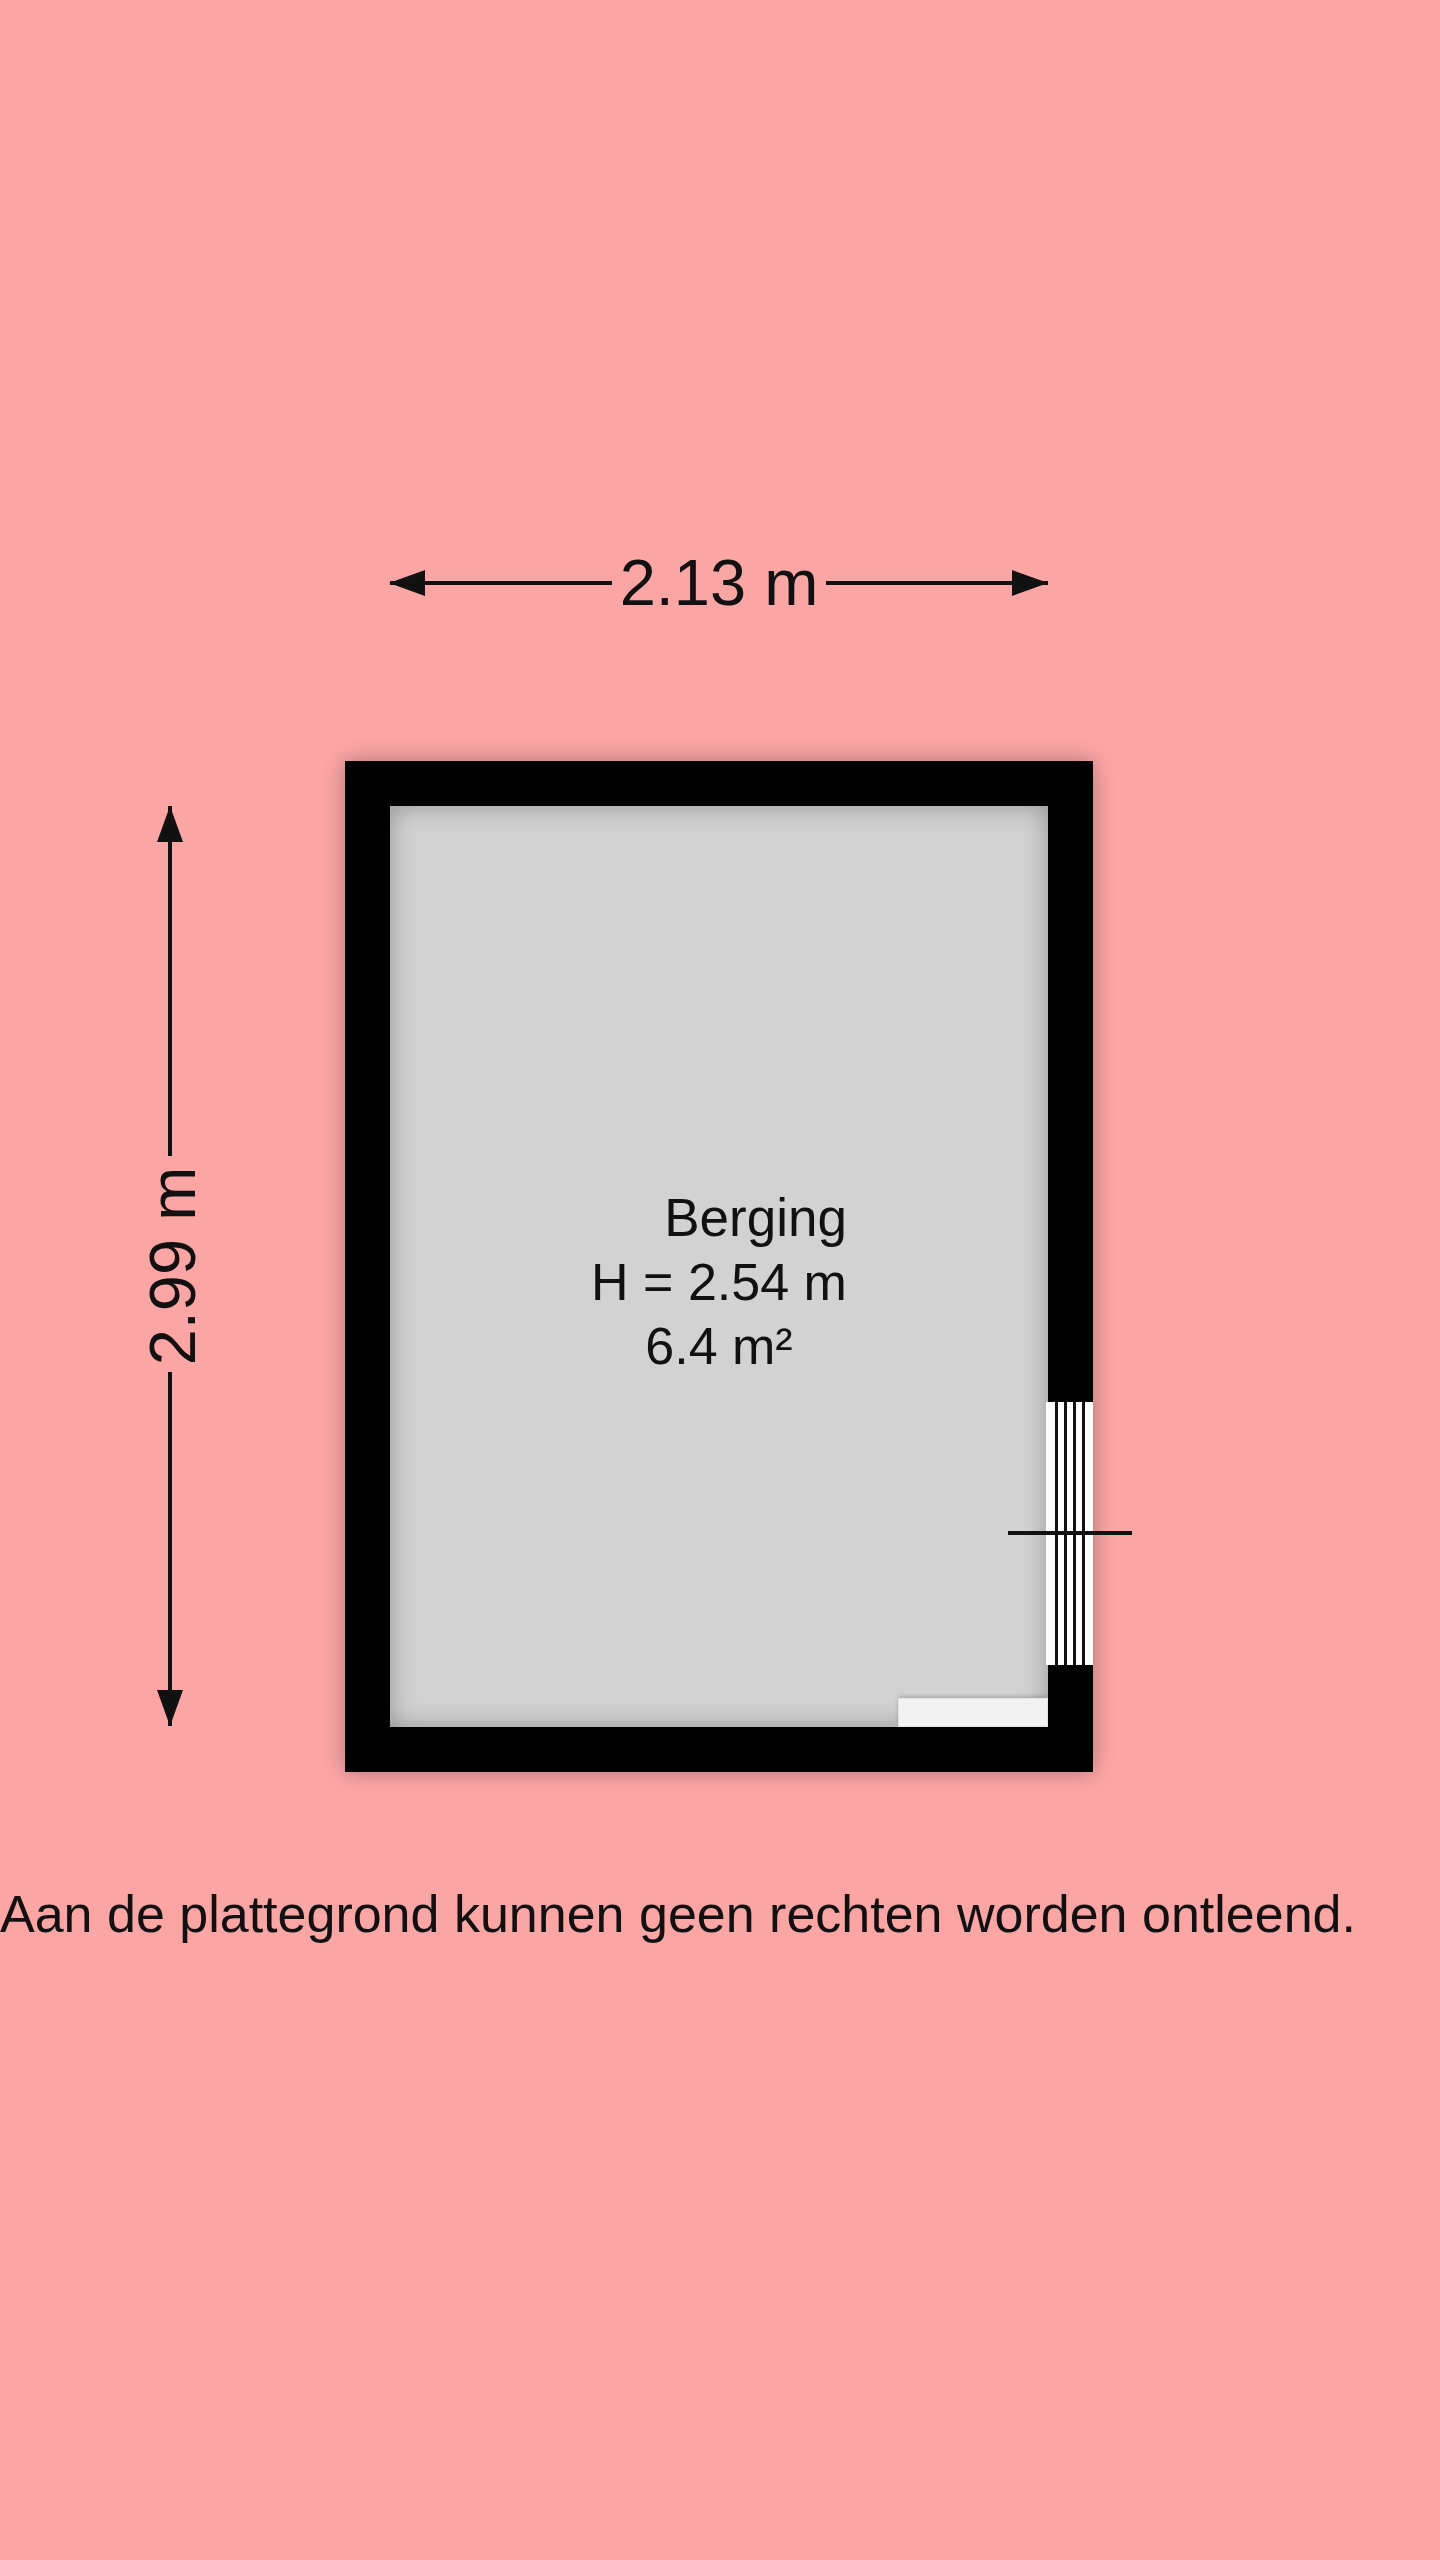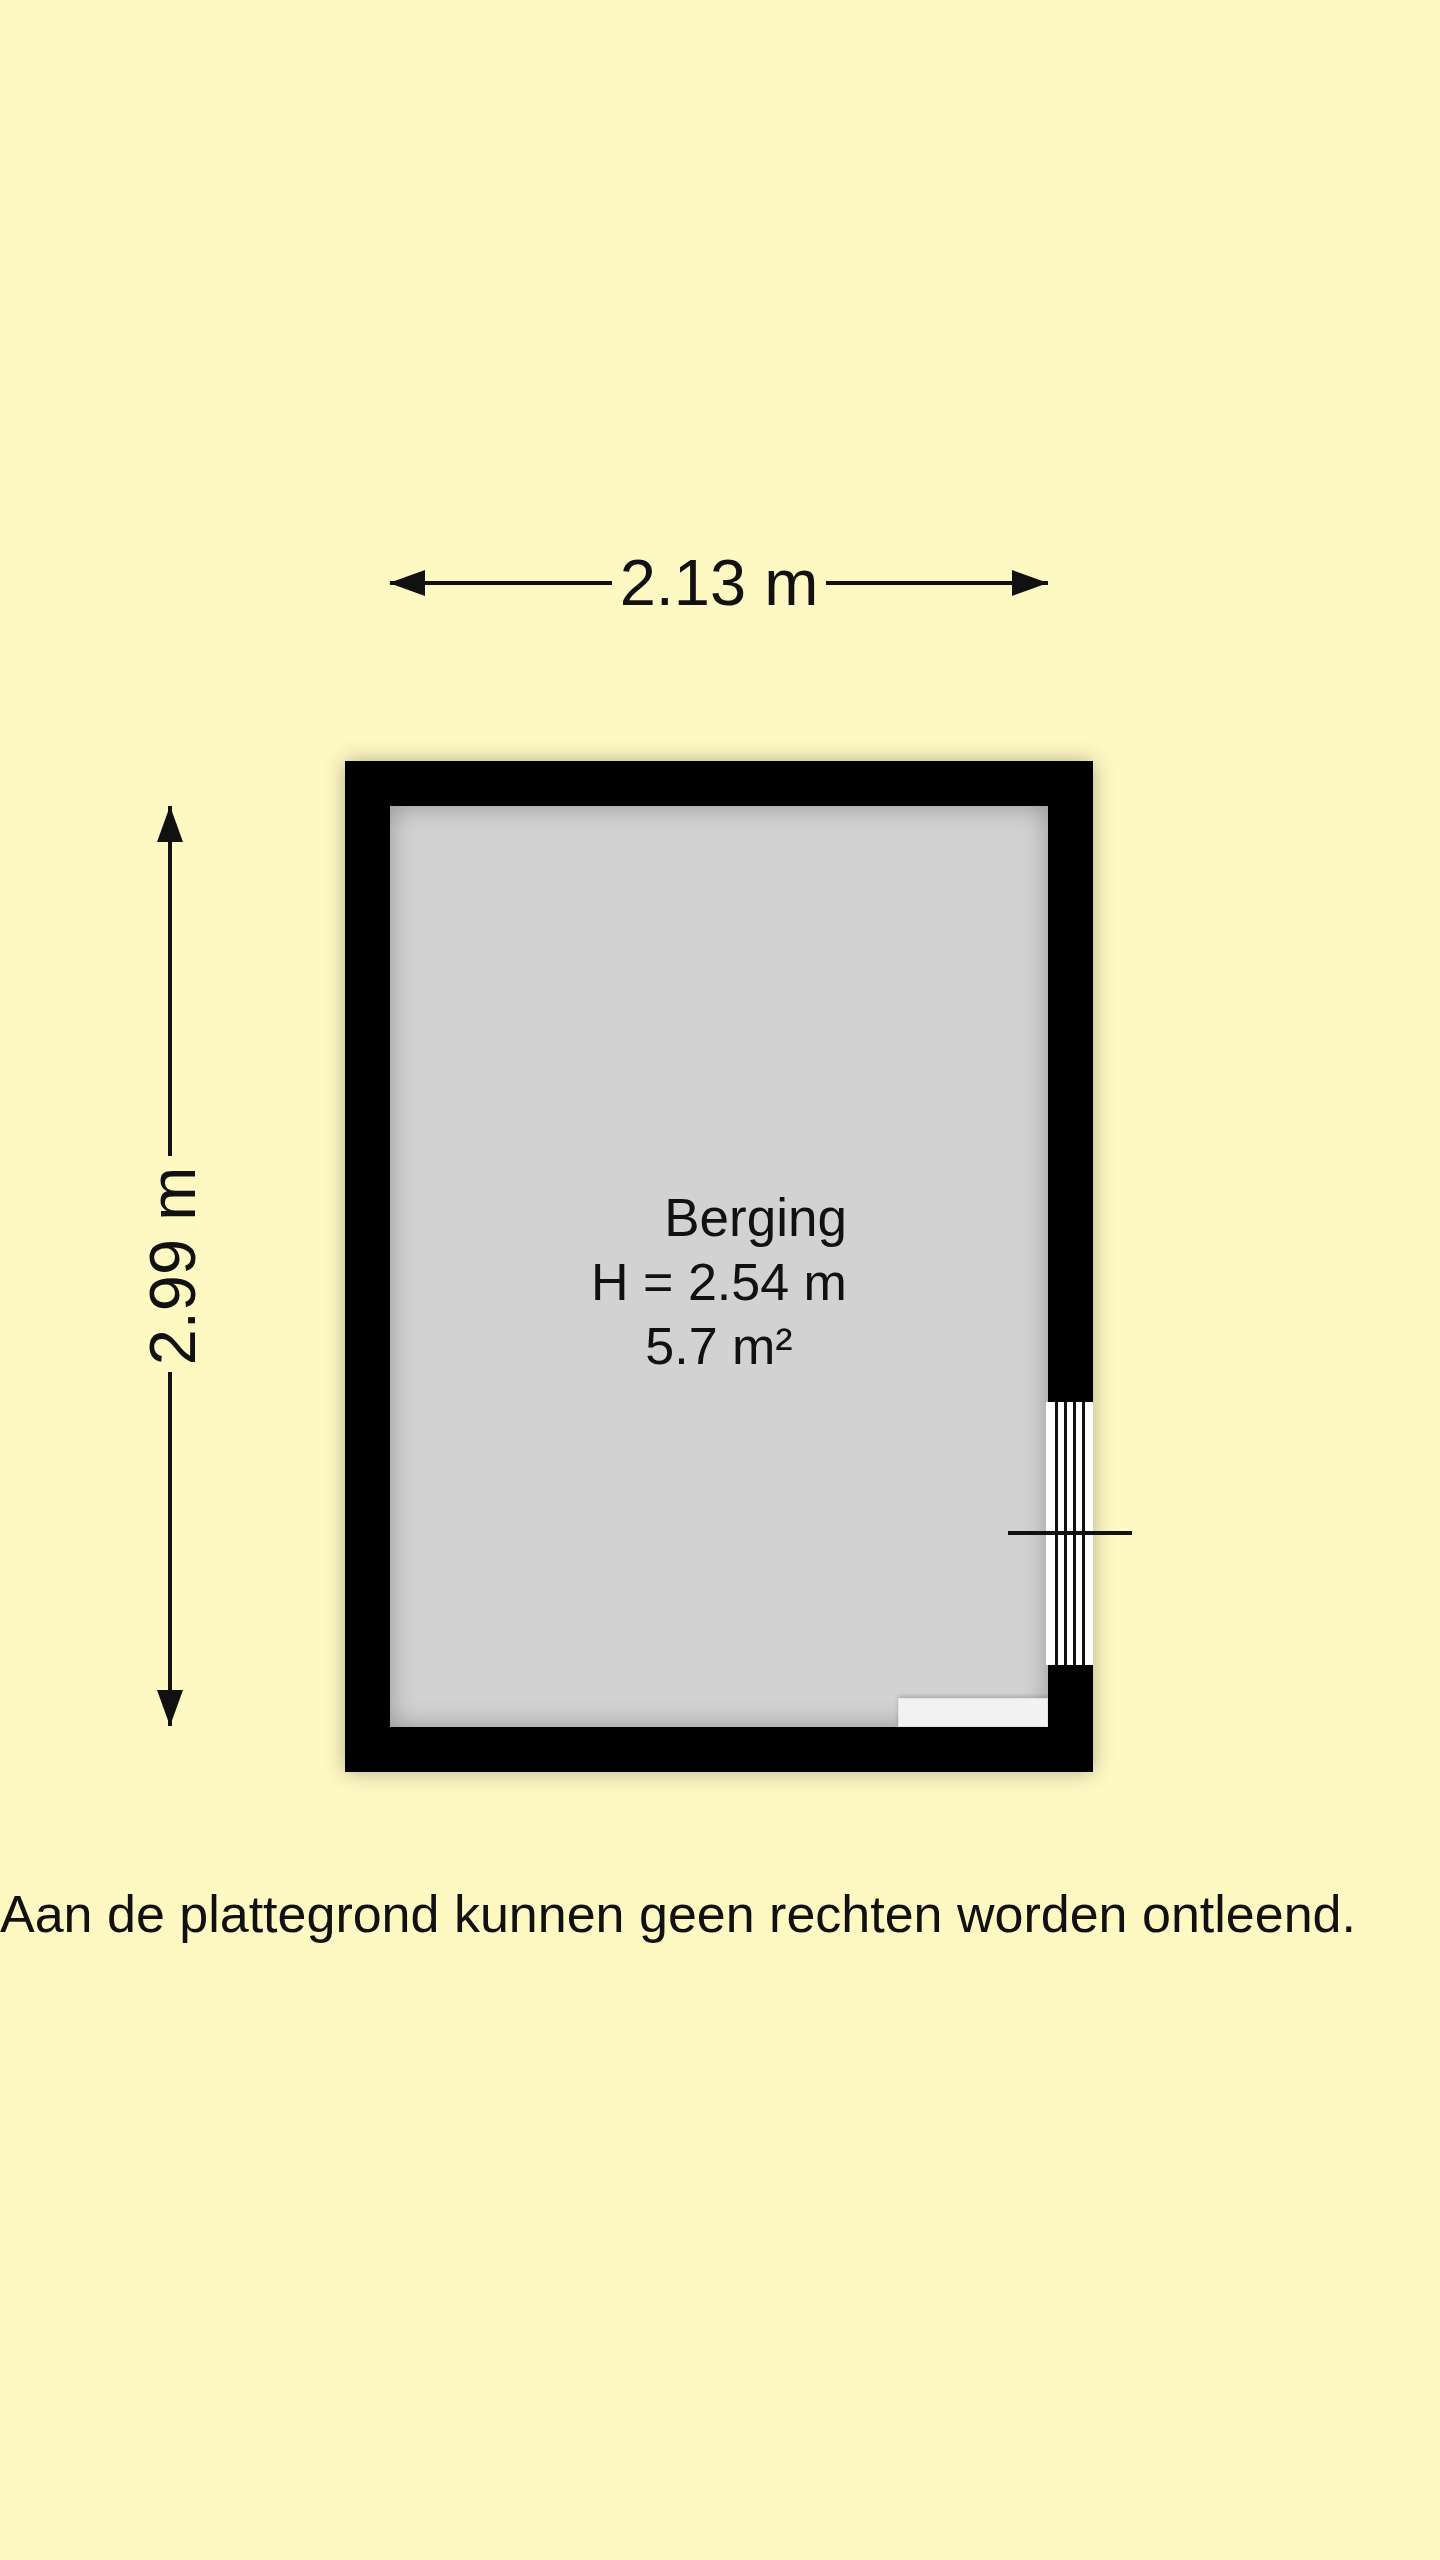--- a/index.html
+++ b/index.html
@@ -1,19 +1,19 @@
 <!DOCTYPE html>
 <html><head>
 <meta charset="utf-8">
 <style>
   html,body{margin:0;padding:0;background:#fff;}
   .canvas{
     position:relative;
     width:1440px;height:2560px;
-    background:#fef9c3;
+    background:#fca5a5;
     font-family:"Liberation Sans","DejaVu Sans",sans-serif;
     color:#000;
     overflow:hidden;
   }
   .abs{position:absolute;}
 
   
   .dline{position:absolute;background:#111;}
   .dim-label{
     position:absolute;
@@ -119,20 +119,20 @@
     <div class="pane-line pane-3"></div>
     <div class="pane-line pane-4"></div>
   </div>
   <div class="dline sill-line"></div>
 
   <div class="abs mat"></div>
 
   <div class="abs room-labels">
     <div class="room-name">Berging</div>
     <div class="room-sub">H = 2.54 m</div>
-    <div class="room-sub">5.7 m²</div>
+    <div class="room-sub">6.4 m²</div>
   </div>
 
   <div class="abs footer">
     <div>Aan de plattegrond kunnen geen rechten worden ontleend.</div>
   </div>
 
 </div>
 
 </body></html>

